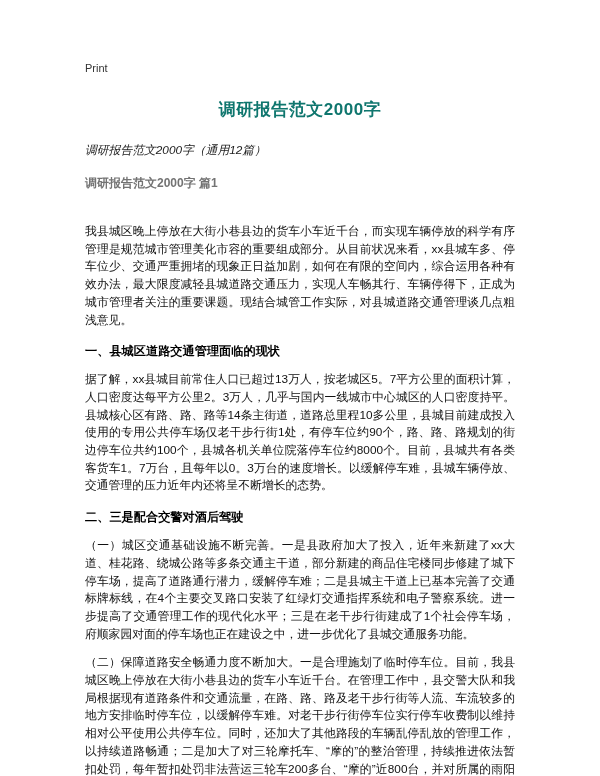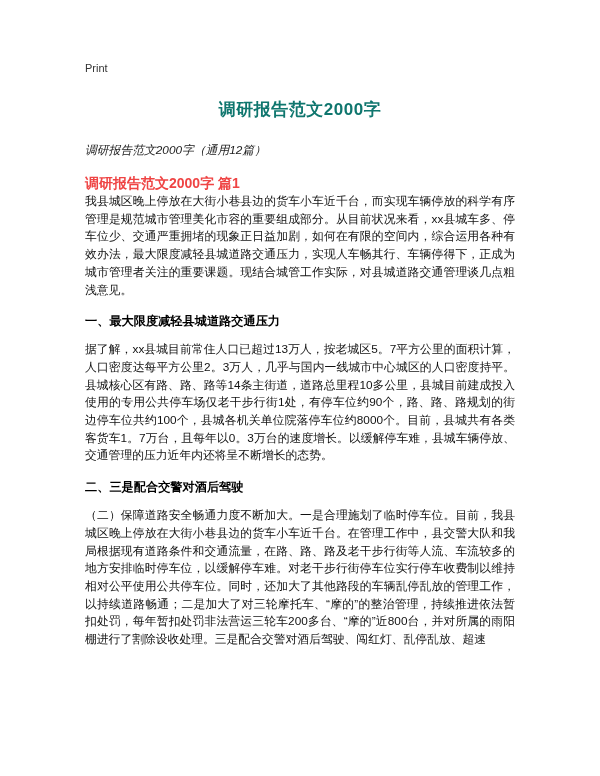--- a/index.html
+++ b/index.html
@@ -36,24 +36,24 @@
     margin: 0 0 22px 0;
     letter-spacing: 0.5px;
   }
   .doc-subtitle {
     font-size: 11.8px;
     color: #222222;
     margin: 0 0 16px 0;
     font-style: italic;
   }
   .article-heading {
-    font-size: 14px;
+    font-size: 12px;
     font-weight: bold;
-    color: #ef4444;
-    margin: 0 0 0 0;
+    color: #737373;
+    margin: 0 0 31px 0;
   }
   .para {
     font-size: 11.8px;
     line-height: 17.7px;
     text-align: justify;
     color: #111111;
     margin: 0 0 11px 0;
   }
   .section-heading {
     font-size: 12.2px;
@@ -70,22 +70,23 @@
   <div class="print-link">Print</div>
 
   <h1 class="doc-title">调研报告范文2000字</h1>
 
   <p class="doc-subtitle">调研报告范文2000字（通用12篇）</p>
 
   <h2 class="article-heading">调研报告范文2000字 篇1</h2>
 
   <p class="para">我县城区晚上停放在大街小巷县边的货车小车近千台，而实现车辆停放的科学有序管理是规范城市管理美化市容的重要组成部分。从目前状况来看，xx县城车多、停车位少、交通严重拥堵的现象正日益加剧，如何在有限的空间内，综合运用各种有效办法，最大限度减轻县城道路交通压力，实现人车畅其行、车辆停得下，正成为城市管理者关注的重要课题。现结合城管工作实际，对县城道路交通管理谈几点粗浅意见。</p>
 
-  <h3 class="section-heading">一、最大限度减轻县城道路交通压力</h3>
+  <h3 class="section-heading">一、县城区道路交通管理面临的现状</h3>
 
   <p class="para">据了解，xx县城目前常住人口已超过13万人，按老城区5。7平方公里的面积计算，人口密度达每平方公里2。3万人，几乎与国内一线城市中心城区的人口密度持平。县城核心区有路、路、路等14条主街道，道路总里程10多公里，县城目前建成投入使用的专用公共停车场仅老干步行街1处，有停车位约90个，路、路、路规划的街边停车位共约100个，县城各机关单位院落停车位约8000个。目前，县城共有各类客货车1。7万台，且每年以0。3万台的速度增长。以缓解停车难，县城车辆停放、交通管理的压力近年内还将呈不断增长的态势。</p>
 
   <h3 class="section-heading">二、三是配合交警对酒后驾驶</h3>
 
+  <p class="para">（一）城区交通基础设施不断完善。一是县政府加大了投入，近年来新建了xx大道、桂花路、绕城公路等多条交通主干道，部分新建的商品住宅楼同步修建了城下停车场，提高了道路通行潜力，缓解停车难；二是县城主干道上已基本完善了交通标牌标线，在4个主要交叉路口安装了红绿灯交通指挥系统和电子警察系统。进一步提高了交通管理工作的现代化水平；三是在老干步行街建成了1个社会停车场，府顺家园对面的停车场也正在建设之中，进一步优化了县城交通服务功能。</p>
 
   <p class="para">（二）保障道路安全畅通力度不断加大。一是合理施划了临时停车位。目前，我县城区晚上停放在大街小巷县边的货车小车近千台。在管理工作中，县交警大队和我局根据现有道路条件和交通流量，在路、路、路及老干步行街等人流、车流较多的地方安排临时停车位，以缓解停车难。对老干步行街停车位实行停车收费制以维持相对公平使用公共停车位。同时，还加大了其他路段的车辆乱停乱放的管理工作，以持续道路畅通；二是加大了对三轮摩托车、“摩的”的整治管理，持续推进依法暂扣处罚，每年暂扣处罚非法营运三轮车200多台、“摩的”近800台，并对所属的雨阳棚进行了割除设收处理。三是配合交警对酒后驾驶、闯红灯、乱停乱放、超速</p>
 
 </div>
 
 </body></html>

